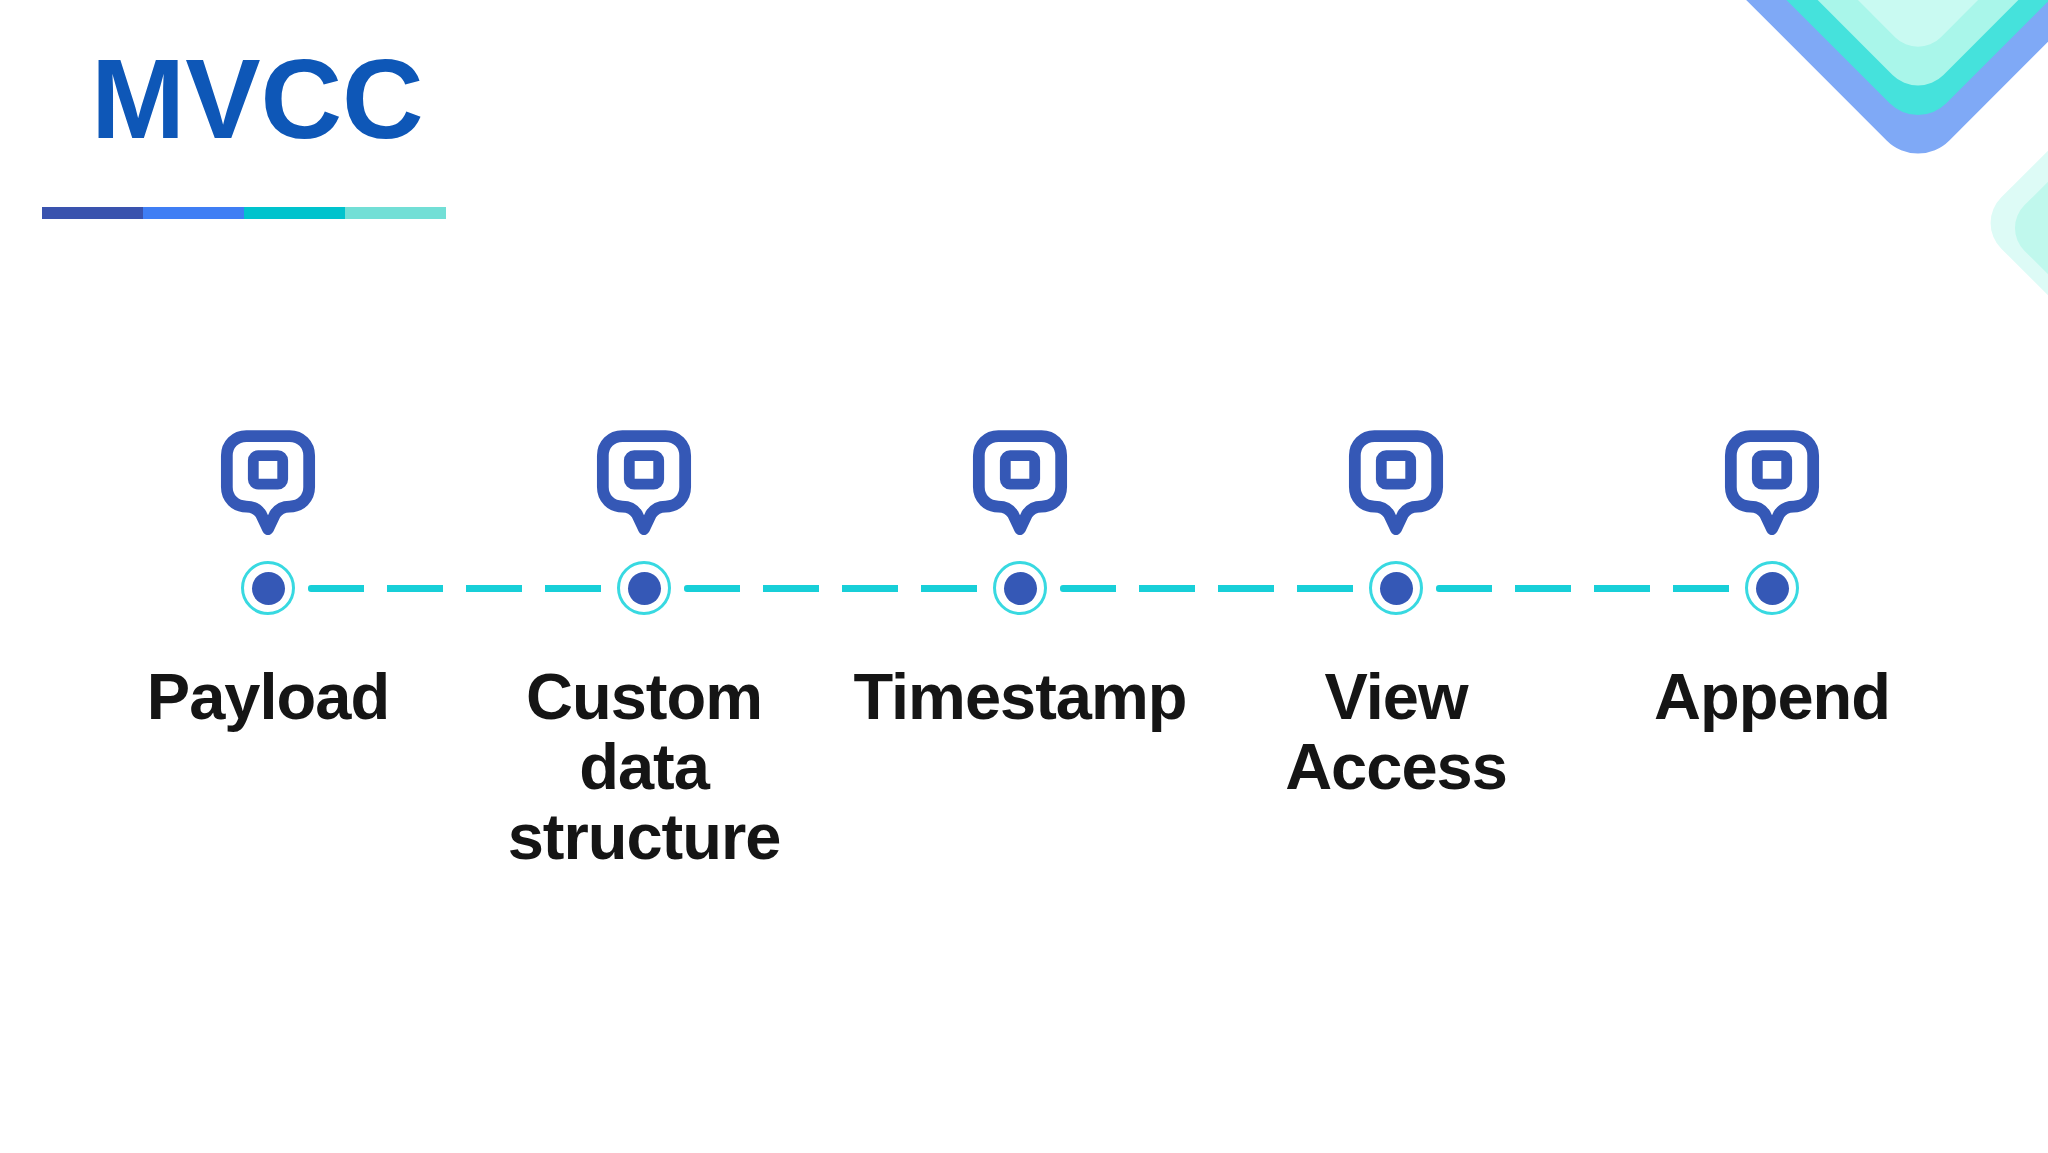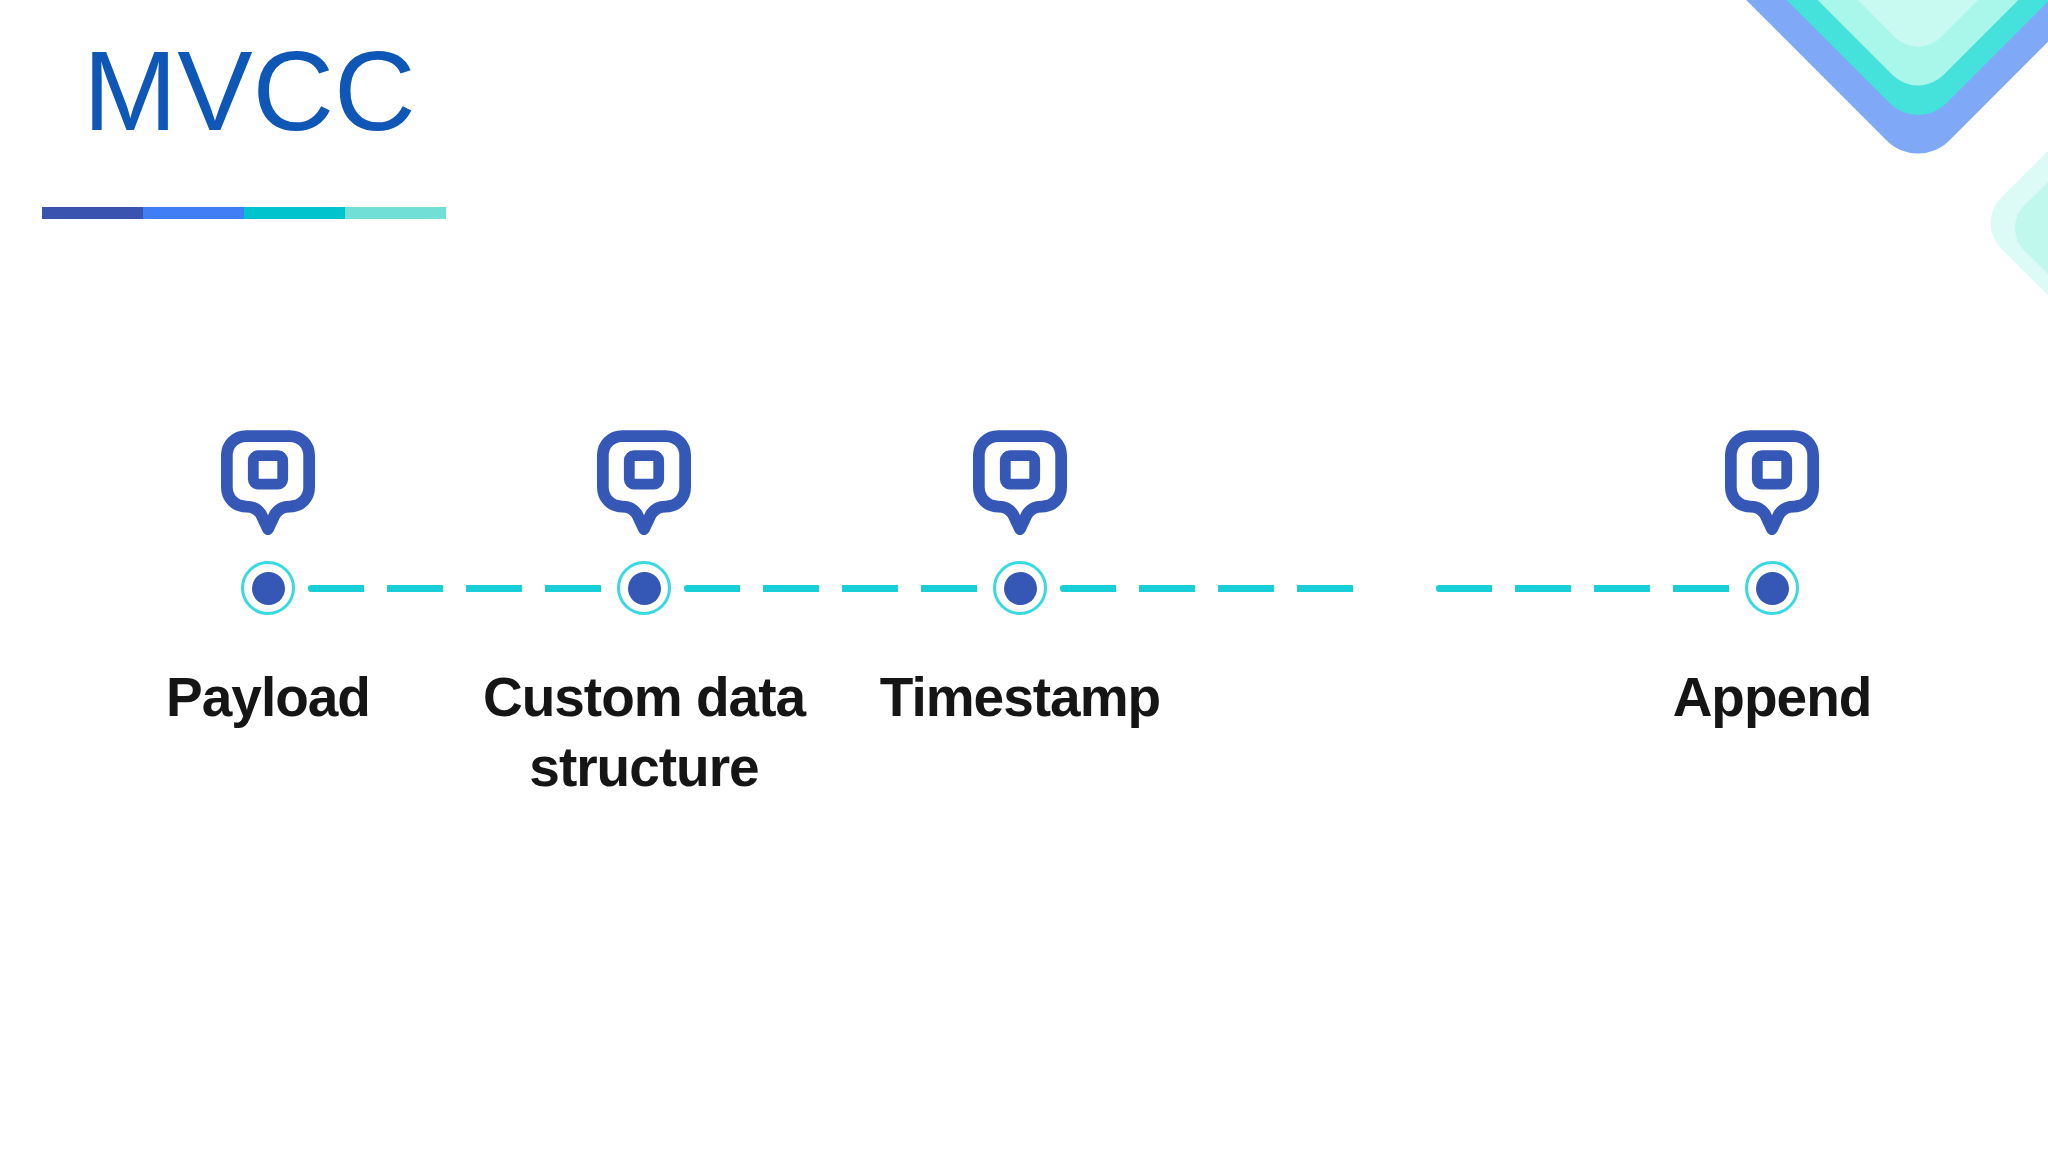--- a/index.html
+++ b/index.html
@@ -23,22 +23,22 @@
   .diamond{position:absolute; transform:rotate(45deg);}
   .d1{width:400px;height:400px;left:1718px;top:-311px;border-radius:44px;background:var(--diam-blue);}
   .d2{width:360px;height:360px;left:1738px;top:-303px;border-radius:40px;background:var(--diam-teal);}
   .d3{width:330px;height:330px;left:1753px;top:-298px;border-radius:36px;background:var(--diam-mint);}
   .d4{width:290px;height:290px;left:1773px;top:-290px;border-radius:32px;background:var(--diam-pale);}
   .e1{width:330px;height:330px;left:2044px;top:58px;border-radius:36px;background:var(--edge-outer);}
   .e2{width:296px;height:296px;left:2063px;top:80px;border-radius:32px;background:var(--edge-inner);}
 
   
   .page-title{
-    position:absolute; left:83px; top:28px; margin:0;
-    font-size:113px; line-height:1.12; font-weight:normal;
+    position:absolute; left:83px; top:28px; margin:8px;
+    font-size:113px; line-height:1.12; font-weight:bold;
     letter-spacing:0; color:var(--title-blue);
   }
   .accent-bar{
     position:absolute; left:42px; top:207px; width:404px; height:12px;
     display:flex;
   }
   .accent-bar .seg{flex:1 1 0;}
   .seg1{background:var(--bar1);} .seg2{background:var(--bar2);}
   .seg3{background:var(--bar3);} .seg4{background:var(--bar4);}
 
@@ -52,21 +52,21 @@
     position:absolute; top:133px; left:50%; transform:translateX(-50%);
     width:54px; height:54px; box-sizing:border-box;
     border:3px solid var(--ring-teal); border-radius:50%;
     background:#ffffff;
     display:flex; align-items:center; justify-content:center;
   }
   .node-dot{width:33px;height:33px;border-radius:50%;background:var(--pin-blue);}
   .label{
     position:absolute; top:234px; left:0; width:100%;
     text-align:center; color:var(--label-ink);
-    font-size:55px; line-height:70px; font-weight:bold; letter-spacing:-1px;
+    font-size:65px; line-height:70px; font-weight:bold; letter-spacing:-1px;
   }
   .connector{
     position:absolute; top:585px; width:296px; height:7px; border-radius:3px;
     background:repeating-linear-gradient(90deg,
       var(--dash-teal) 0 56px, transparent 56px 79px);
   }
   .st1{left:83px;}  .st2{left:459px;} .st3{left:835px;} .st4{left:1211px;} .st5{left:1587px;}
   .cn1{left:308px;} .cn2{left:684px;} .cn3{left:1060px;} .cn4{left:1436px;}
 </style>
 </head>
@@ -120,20 +120,30 @@
     <svg class="pin" width="98" height="116" viewBox="0 0 100 118" aria-hidden="true">
       <path d="M28 8 H72 C83.5 8 92 16.5 92 28 V60 C92 71.5 83.5 80 72 80 C65 80 60.5 82.5 57 88 L50 103 L43 88 C39.5 82.5 35 80 28 80 C16.5 80 8 71.5 8 60 V28 C8 16.5 16.5 8 28 8 Z" stroke-width="12" stroke-linejoin="round"></path>
       <rect x="35" y="28" width="30" height="29" rx="5" stroke-width="11"></rect>
     </svg>
     <div class="node">
       <div class="node-dot"></div>
     </div>
     <div class="label">Custom data structure</div>
   </div>
 
+  <div class="station st4">
+    <svg class="pin" width="98" height="116" viewBox="0 0 100 118" aria-hidden="true">
+      <path d="M28 8 H72 C83.5 8 92 16.5 92 28 V60 C92 71.5 83.5 80 72 80 C65 80 60.5 82.5 57 88 L50 103 L43 88 C39.5 82.5 35 80 28 80 C16.5 80 8 71.5 8 60 V28 C8 16.5 16.5 8 28 8 Z" stroke-width="12" stroke-linejoin="round"></path>
+      <rect x="35" y="28" width="30" height="29" rx="5" stroke-width="11"></rect>
+    </svg>
+    <div class="node">
+      <div class="node-dot"></div>
+    </div>
+    <div class="label">View Access</div>
+  </div>
 
   <div class="station st5">
     <svg class="pin" width="98" height="116" viewBox="0 0 100 118" aria-hidden="true">
       <path d="M28 8 H72 C83.5 8 92 16.5 92 28 V60 C92 71.5 83.5 80 72 80 C65 80 60.5 82.5 57 88 L50 103 L43 88 C39.5 82.5 35 80 28 80 C16.5 80 8 71.5 8 60 V28 C8 16.5 16.5 8 28 8 Z" stroke-width="12" stroke-linejoin="round"></path>
       <rect x="35" y="28" width="30" height="29" rx="5" stroke-width="11"></rect>
     </svg>
     <div class="node">
       <div class="node-dot"></div>
     </div>
     <div class="label">Append</div>

